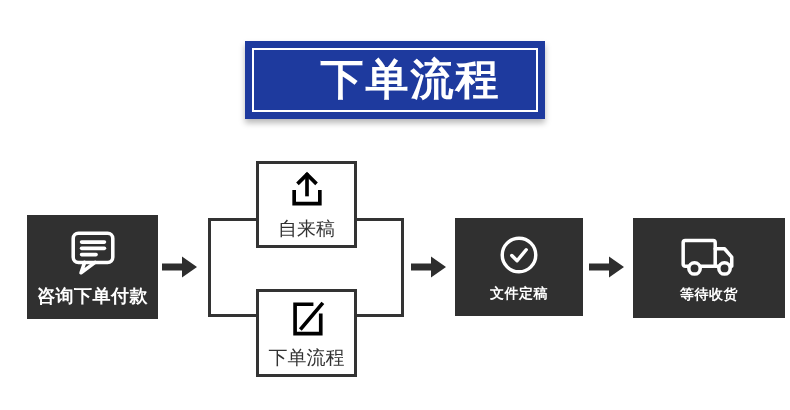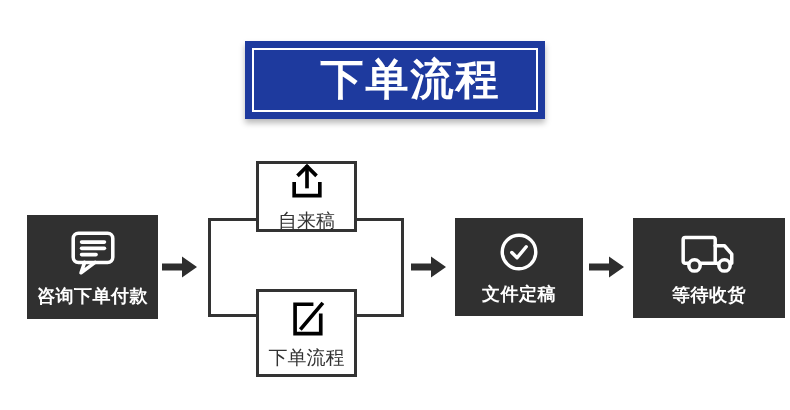--- a/index.html
+++ b/index.html
@@ -27,34 +27,34 @@
     position:absolute;background:var(--dark-box-bg,#303030);
     color:var(--dark-box-text,#fff);
     display:flex;flex-direction:column;align-items:center;justify-content:center;
     gap:7px;box-sizing:border-box;
   }
   .dark-box .label{font-weight:bold;letter-spacing:.5px;white-space:nowrap;}
   .box-start{left:27px;top:215px;width:131px;height:104px;}
   .box-start .label{font-size:18px;}
   .box-finalize{left:455px;top:218px;width:128px;height:98px;}
   .box-receive{left:633px;top:218px;width:152px;height:100px;}
-  .box-finalize .label,.box-receive .label{font-size:18px;}
+  .box-finalize .label,.box-receive .label{font-size:14px;}
 
   
   .loop-connector{
     position:absolute;left:208px;top:218px;width:196px;height:99px;
     border:3px solid var(--outline,#333);box-sizing:border-box;z-index:1;
   }
   .light-box{
     position:absolute;background:#fff;border:3px solid var(--outline,#333);
     box-sizing:border-box;z-index:2;
     display:flex;flex-direction:column;align-items:center;justify-content:center;gap:5px;
   }
   .light-box .label{font-size:19px;color:var(--light-box-text,#333);white-space:nowrap;}
-  .box-branch-top{left:256px;top:161px;width:101px;height:71px;}
+  .box-branch-top{left:256px;top:161px;width:101px;height:87px;}
   .box-branch-bottom{left:256px;top:289px;width:101px;height:88px;}
 
   
   .flow-arrow{position:absolute;width:36px;height:28px;}
   .flow-arrow svg{display:block;}
   .flow-arrow polygon{fill:var(--arrow,#2e2e2e);}
   .arrow-1{left:162px;top:253px;}
   .arrow-2{left:411px;top:253px;}
   .arrow-3{left:589px;top:253px;}
 

